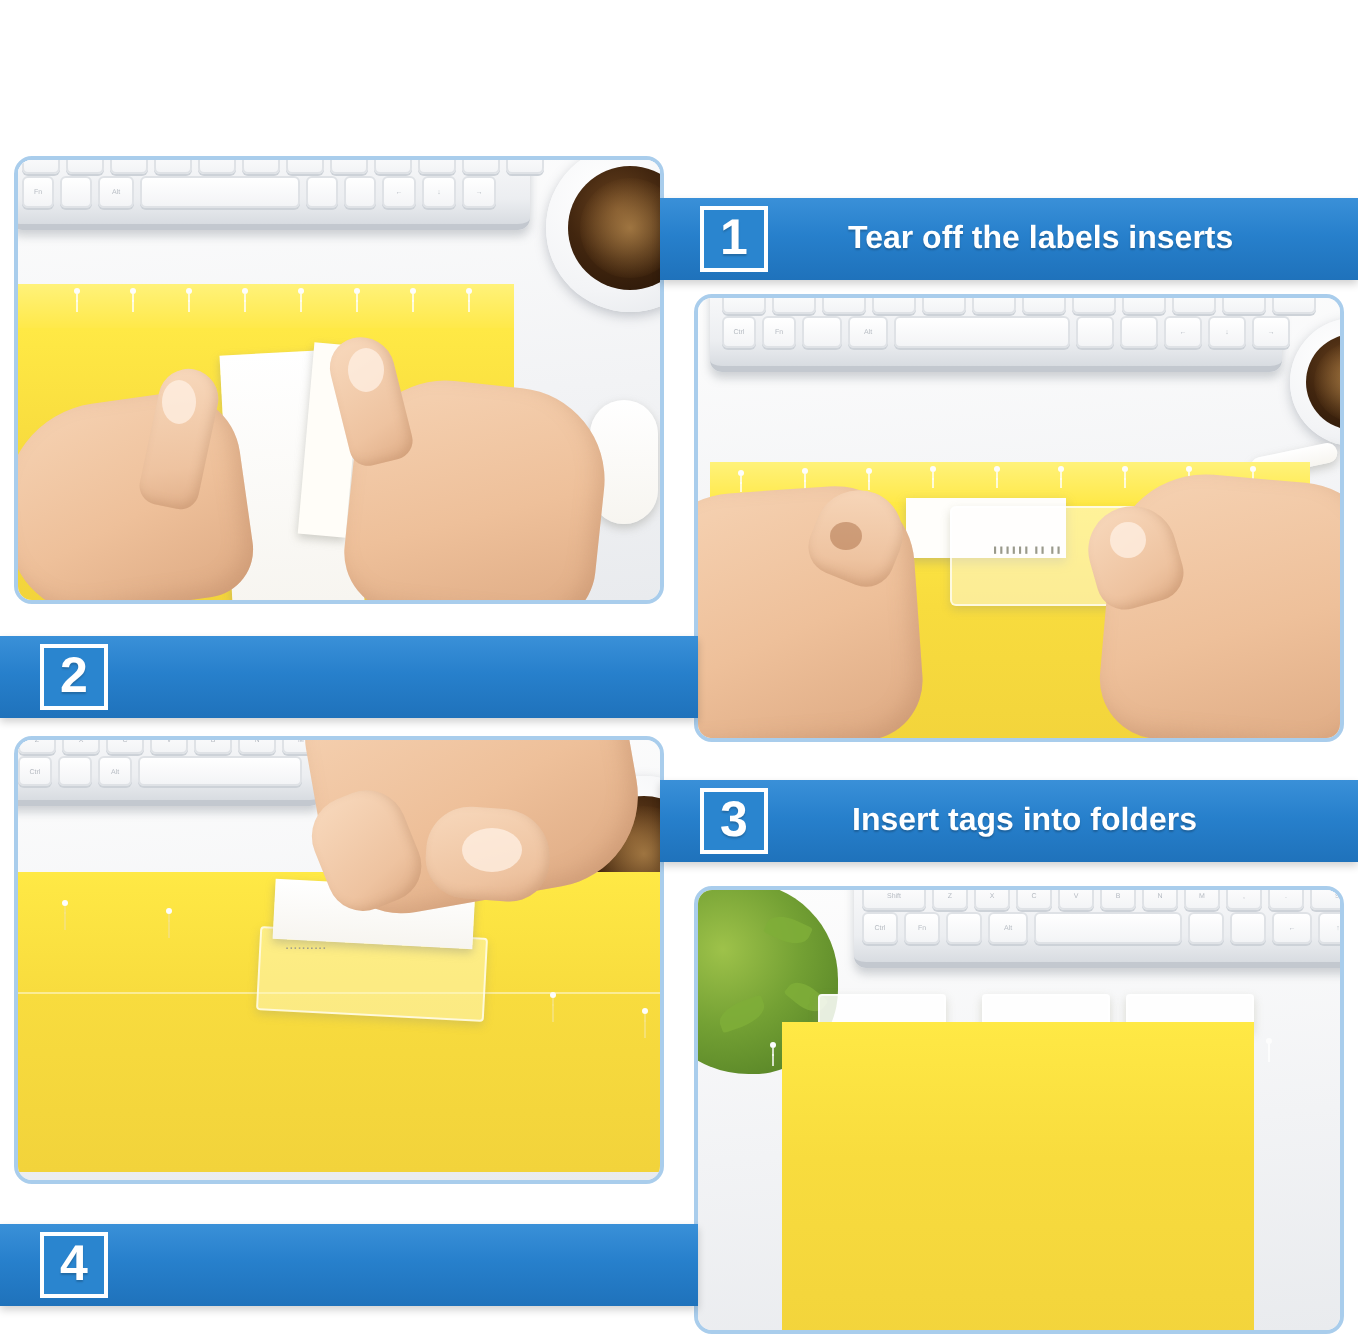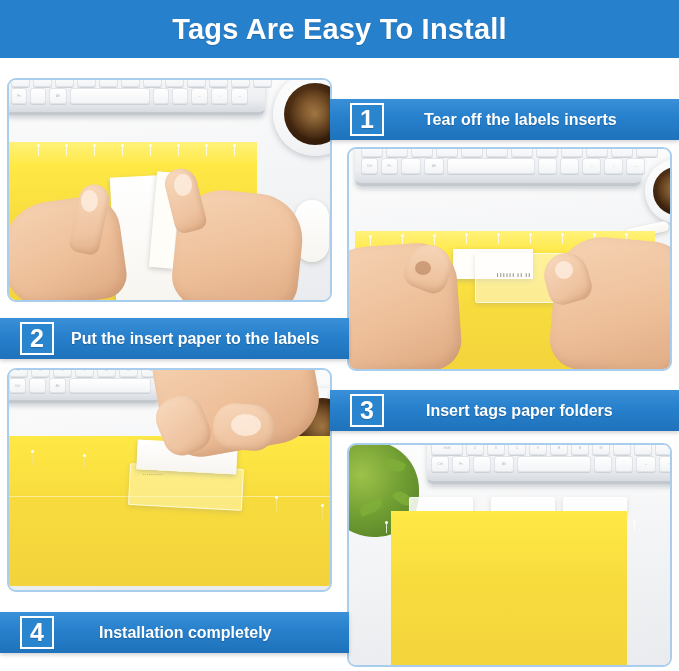--- a/index.html
+++ b/index.html
@@ -118,23 +118,20 @@
   .s1 .steptext{margin-left:40px;}
   .s2 .steptext{margin-left:17px;}
   .s3 .steptext{margin-left:42px;}
   .s4 .steptext{margin-left:45px;}
 </style>
 </head>
 <body>
 
 <div class="stage">
 
-  <div class="header">
-    <div class="header-title">Tags Are Easy To Install</div>
-  </div>
 
   <div class="panel p1">
     <div class="scene">
       <div class="desk"></div>
 
       <div class="kbd" style="left:-4px;top:-10px;width:260px;height:42px;">
         <div class="keyrow" style="left:6px;top:2px;">
           <div class="key" style="width:17px;height:13px;"></div>
           <div class="key" style="width:17px;height:13px;"></div>
           <div class="key" style="width:17px;height:13px;"></div>
@@ -374,26 +371,24 @@
     </div>
   </div>
 
   <div class="stepbar s1">
     <div class="stepnum">1</div>
     <div class="steptext">Tear off the labels inserts</div>
   </div>
 
   <div class="stepbar s2">
     <div class="stepnum">2</div>
-    <div class="steptext">Put the insert paper to the labels</div>
   </div>
 
   <div class="stepbar s3">
     <div class="stepnum">3</div>
-    <div class="steptext">Insert tags paper folders</div>
+    <div class="steptext">Insert tags into folders</div>
   </div>
 
   <div class="stepbar s4">
     <div class="stepnum">4</div>
-    <div class="steptext">Installation completely</div>
   </div>
 
 </div>
 
 </body></html>

